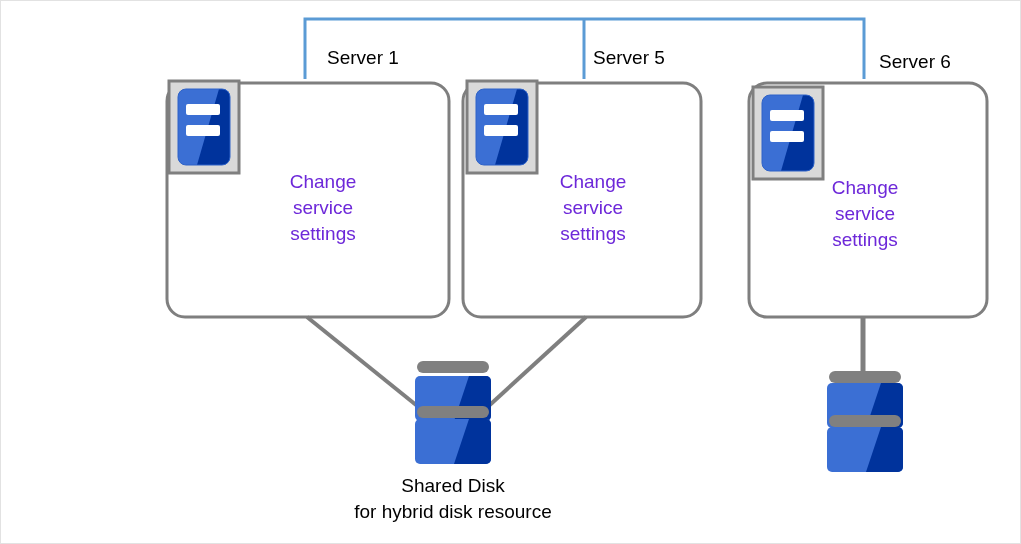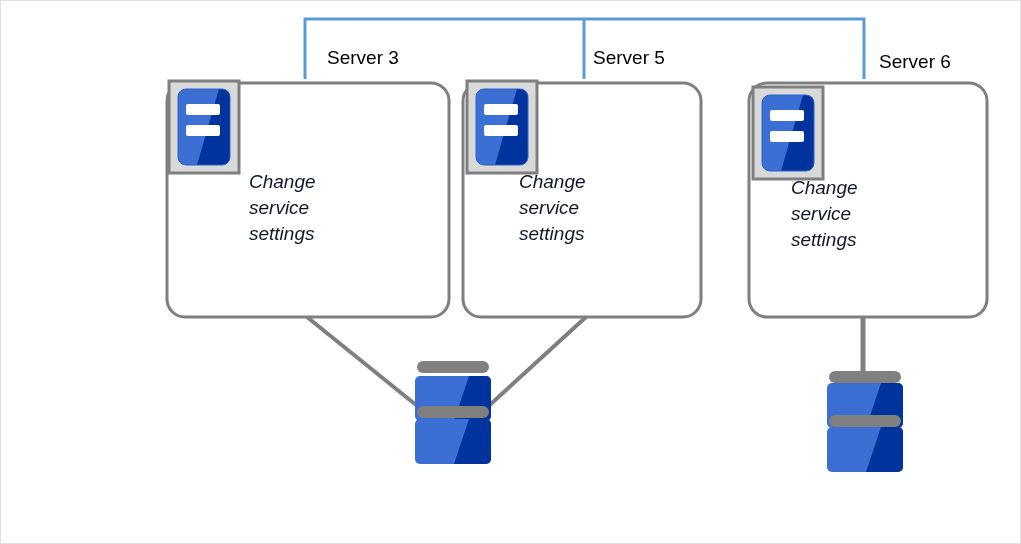--- a/index.html
+++ b/index.html
@@ -31,26 +31,25 @@
     color: #000000;
     font-size: 19px;
     line-height: 26px;
     white-space: pre;
   }
   .server-caption {
     font-size: 19px;
   }
   .box-text {
     position: absolute;
-    text-align: left;
+    text-align: center;
     font-size: 19px;
     line-height: 26px;
-    color: #0f172a;
+    color: #6d28d9;
     white-space: pre-line;
-    font-style: italic;
   }
   .disk-caption {
     position: absolute;
     text-align: center;
     font-size: 19px;
     line-height: 26px;
     color: #000000;
     white-space: pre-line;
   }
 </style>
@@ -166,33 +165,35 @@
       <clipPath id="clipD2b">
           <rect x="826" y="426" width="76" height="45" rx="5" ry="5"></rect>
         </clipPath>
       <g clip-path="url(#clipD2b)">
         <rect x="826" y="426" width="76" height="45" fill="#3b6fd4"></rect>
         <polygon points="880,426 902,426 902,471 865,471" fill="#00339c"></polygon>
       </g>
     </g>
   </svg>
 
-  <div class="lbl server-caption" style="left:326px; top:44px;">Server 3</div>
+  <div class="lbl server-caption" style="left:326px; top:44px;">Server 1</div>
 
   <div class="lbl server-caption" style="left:592px; top:44px;">Server 5</div>
 
   <div class="lbl server-caption" style="left:878px; top:48px;">Server 6</div>
 
   <div class="box-text" style="left:248px; top:168px; width:148px;">Change
 service
 settings</div>
 
   <div class="box-text" style="left:518px; top:168px; width:148px;">Change
 service
 settings</div>
 
   <div class="box-text" style="left:790px; top:174px; width:148px;">Change
 service
 settings</div>
 
+  <div class="disk-caption" style="left:302px; top:472px; width:300px;">Shared Disk
+for hybrid disk resource</div>
 
 
 </div>
 
 </body></html>

